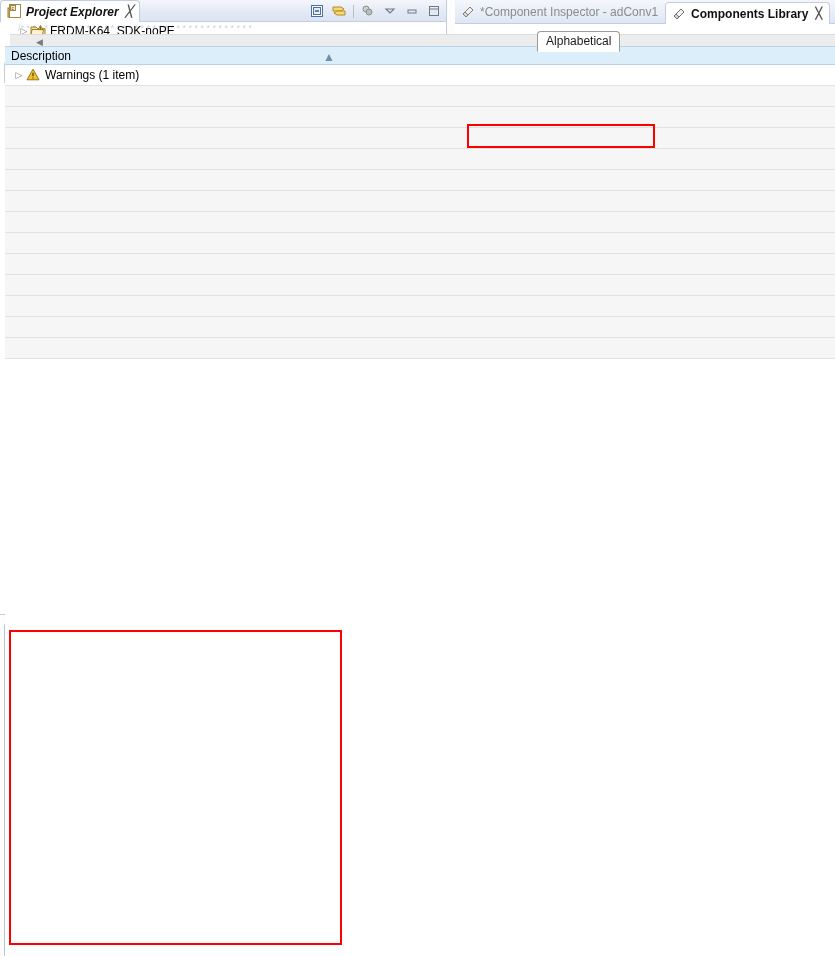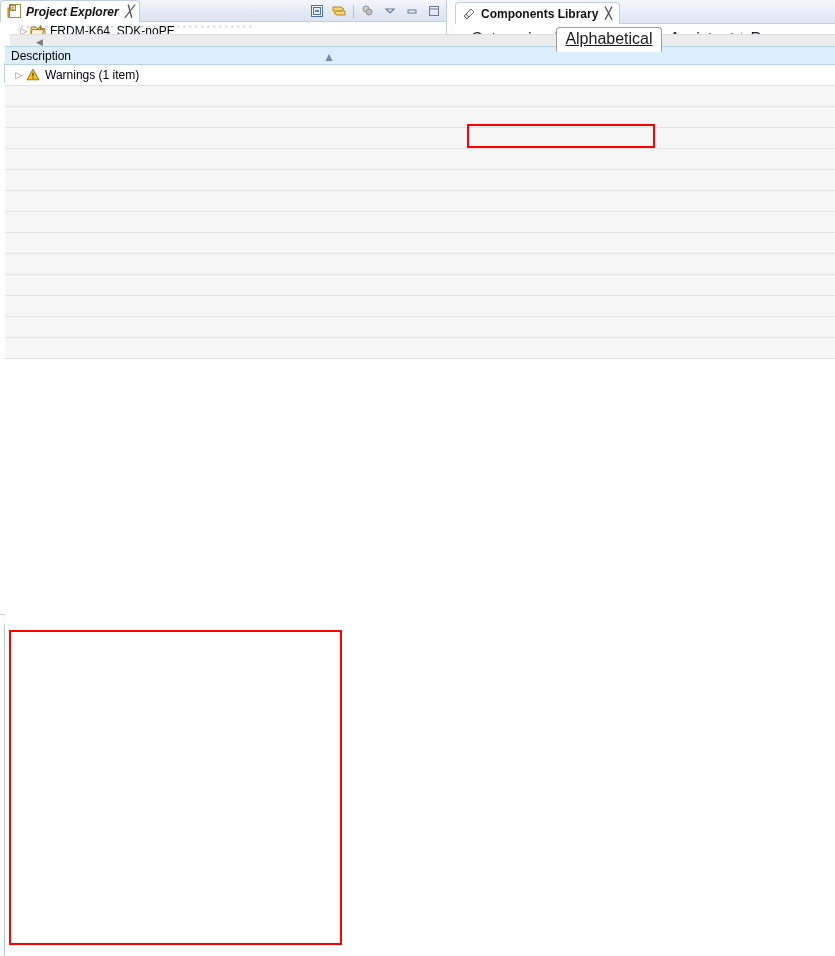--- a/index.html
+++ b/index.html
@@ -63,21 +63,21 @@
 
   
   #componentsView { left: 4px; top: 622px; width: 443px; height: 334px; border: 1px solid #b6c2d8; border-radius: 4px 4px 0 0; }
   #cvBody { top: 22px; background: #fff; }
   #cvTree { position: absolute; left: 0; top: 0; right: 17px; bottom: 0; overflow: hidden; }
 
   
   #libView { left: 455px; top: 0; width: 380px; height: 527px; }
   #libTabs { display: flex; align-items: flex-end; height: 24px; padding-left: 8px;
              background: #ffffff; border-bottom: 1px solid #b8b8b8; margin-top: 4px; }
-  .ltab { font-size: 16px; padding: 2px 8px 3px; position: relative; color: #1a1a1a; white-space: nowrap; text-decoration: underline; }
+  .ltab { font-size: 12px; padding: 2px 8px 3px; position: relative; color: #1a1a1a; white-space: nowrap; }
   .ltab.active {
     background: #fff; border: 1px solid #9a9a9a; border-bottom: 1px solid #fff;
     border-radius: 4px 4px 0 0; top: 1px; z-index: 3;
   }
   .ltab.inactive::after {
     content: ""; position: absolute; right: 0; top: 4px; bottom: 3px; width: 1px; background: #b0b0b0;
   }
   #libTable { position: absolute; left: 8px; right: 0; top: 56px; bottom: 35px; overflow: hidden; background: #fff; }
   .lib-head { display: flex; height: 19px; border-bottom: 1px solid #c8c8c8; background: #fbfbfb; }
   .lib-head div { font-size: 12px; padding: 1px 6px; border-right: 1px solid #d4d4d4; }
@@ -479,20 +479,29 @@
               <i></i>
             </span>
         </div>
         <div class="sb-arrow down">▼</div>
       </div>
     </div>
   </div>
 
   <div class="view" id="libView">
     <div style="display:flex;align-items:flex-end;height:24px;background:linear-gradient(to bottom,#f4f6fb,#dfe7f4);border-bottom:1px solid #c3cde0">
+      <div class="vtab inactive">
+        <span class="ic">
+          <svg width="16" height="16" viewBox="0 0 16 16">
+            <path d="M3 10l5-5 3 3-5 5z" fill="#d9d9d9" stroke="#7d7d7d"></path>
+            <path d="M5 8l5-5 3 3-5 5z" fill="#f0f0f0" stroke="#7d7d7d"></path>
+          </svg>
+        </span>
+        <span>*Component Inspector - adConv1</span>
+      </div>
       <div class="vtab active">
         <span class="ic">
           <svg width="16" height="16" viewBox="0 0 16 16">
             <path d="M3 10l5-5 3 3-5 5z" fill="#d9d9d9" stroke="#6d6d6d"></path>
             <path d="M5 8l5-5 3 3-5 5z" fill="#f4f4f4" stroke="#6d6d6d"></path>
           </svg>
         </span>
         <span>Components Library</span>
         <span class="vtab-close">╳</span>
       </div>

